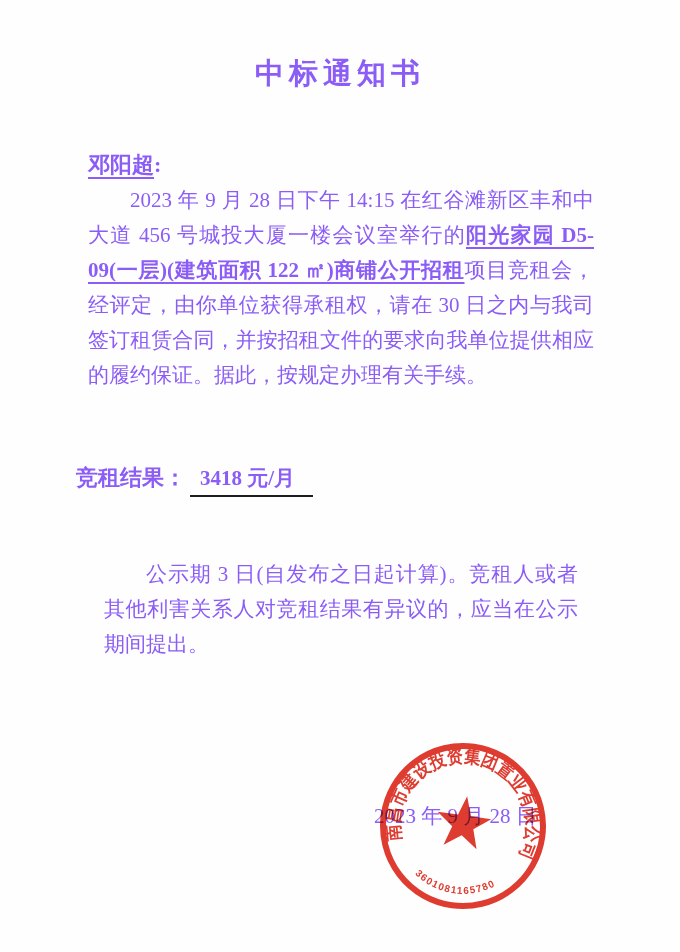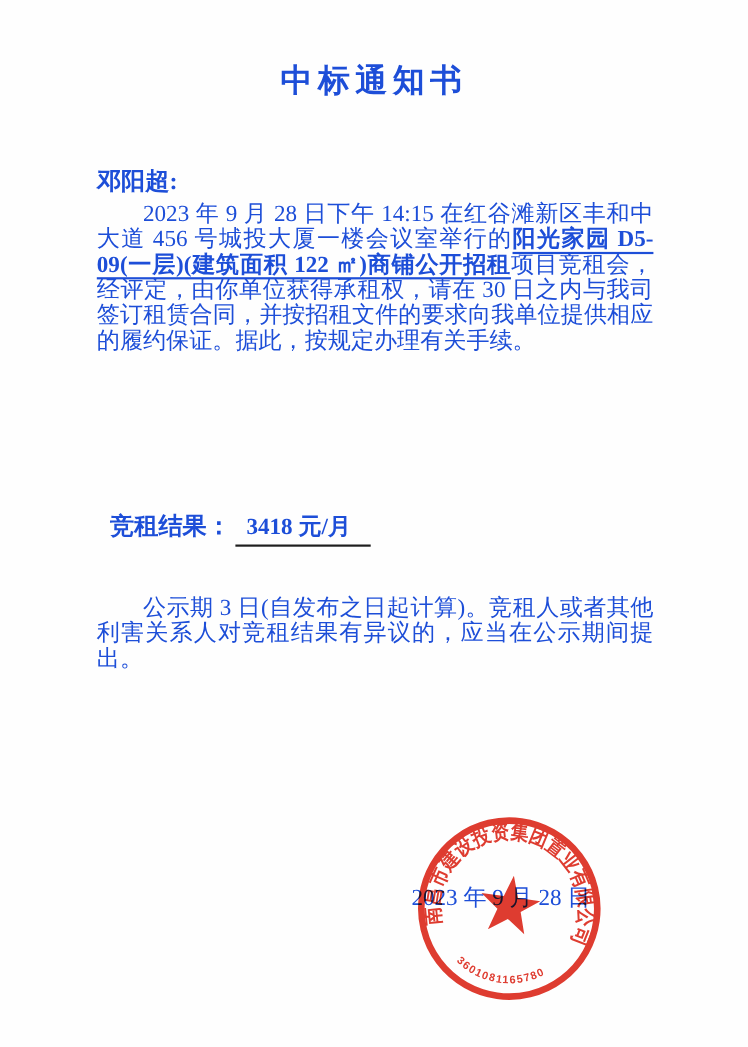--- a/index.html
+++ b/index.html
@@ -3,74 +3,75 @@
 <meta charset="utf-8">
 <style>
   html,body { margin:0; padding:0; }
   .page {
     position: relative;
     width: 680px;
     height: 952px;
     background: #fefefe;
     overflow: hidden;
     font-family: "Liberation Serif", "DejaVu Serif", serif;
-    color: #1d4ed8;
+    color: #8b5cf6;
   }
   .doc-title {
     position: absolute;
     top: 54px; left: 0; right: 0;
     text-align: center;
     font-size: 29px;
     font-weight: bold;
     letter-spacing: 5px;
     margin: 0;
   }
   .recipient {
     position: absolute;
     top: 150px; left: 88px;
     font-size: 22px;
     font-weight: bold;
   }
   .recipient .name {
+    text-decoration: underline;
     text-underline-offset: 5px;
     text-decoration-thickness: 2px;
     margin-top: 36px;
   }
   .body-para {
     position: absolute;
     left: 88px;
     width: 506px;
     font-size: 21px;
-    line-height: 23px;
+    line-height: 35px;
     text-align: justify;
     text-indent: 2em;
     margin: 0;
   }
   .para-main { top: 183px; }
   .highlight {
     font-weight: bold;
     text-decoration: underline;
     text-underline-offset: 5px;
     text-decoration-thickness: 1.5px;
   }
   .result-line {
     position: absolute;
-    top: 463px; left: 100px;
+    top: 463px; left: 76px;
     font-size: 22px;
     font-weight: bold;
   }
   .result-value {
     display: inline-block;
     font-size: 21px;
     border-bottom: 2px solid #1e1e1e;
     padding: 0 18px 3px 10px;
     margin-left: 4px;
   }
   .block-lower { top: 541px; }
-  .block-lower p { margin: 0; text-indent: 2em; }
+  .block-lower p { margin: 16px; text-indent: 2em; }
   .supervisor-line, .phone-line {
     white-space: nowrap;
   }
   .signature {
     position: absolute;
     top: 786px; left: 222px;
     font-size: 21px;
   }
   .signature .date-line {
     margin-top: 16px;

